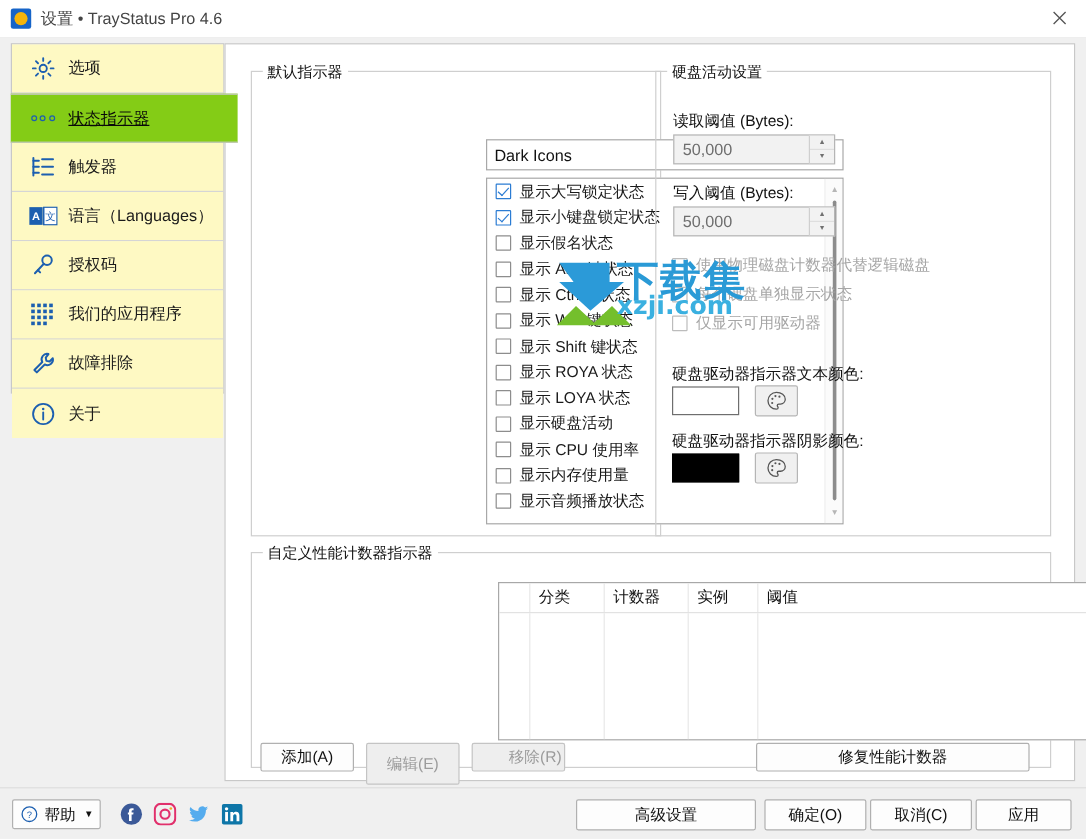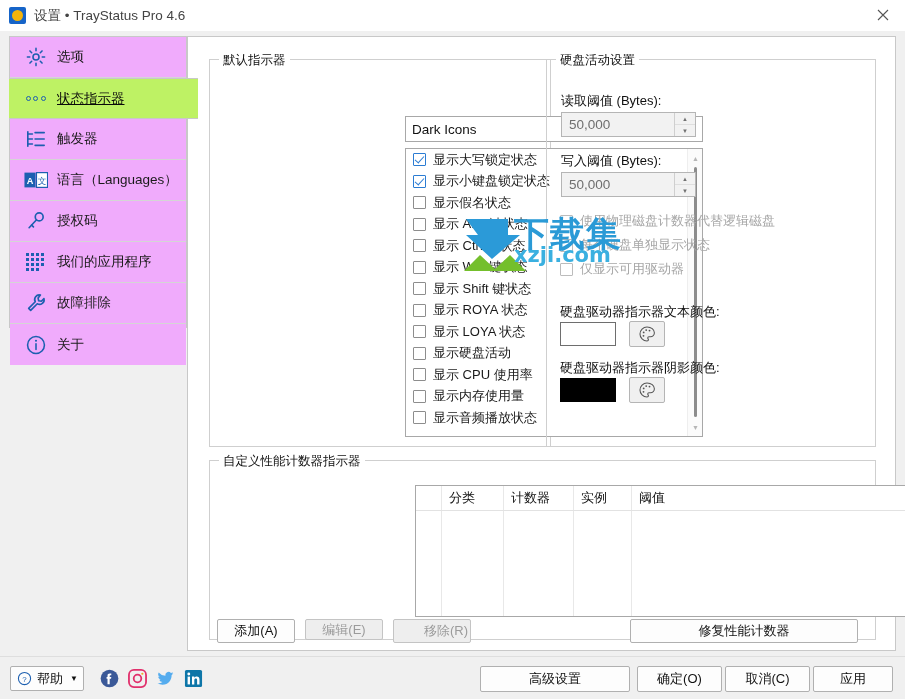--- a/index.html
+++ b/index.html
@@ -42,25 +42,25 @@
   #sidebar{
     position:absolute;left:9px;top:5px;width:178px;height:292px;
     border:1px solid #c8c8c8;border-right:1px solid #c8c8c8;
     background:#f0f0f0;box-sizing:border-box;
   }
   .side-item{
     position:relative;height:41px;
     border-bottom:1px solid #d5d5d5;
     display:flex;align-items:center;
     padding-left:13px;box-sizing:border-box;
-    background:#f0abfc;
+    background:#fef9c3;
   }
   .side-item:last-child{border-bottom:none;}
   .side-item.selected{
-    background:#bef264;
+    background:#84cc16;
     border-top:1px solid #c8c8c8;
     border-bottom:1px solid #c8c8c8;
     margin-left:-1px;margin-right:-12px;padding-left:14px;
     z-index:5;
   }
   .side-icon{
     width:25px;height:25px;flex:0 0 25px;
     display:flex;align-items:center;justify-content:center;
     margin-right:9px;
   }
@@ -495,21 +495,21 @@
       <div class="body">
         <div class="bc" style="width:26px;"></div>
         <div class="bc" style="width:62px;"></div>
         <div class="bc" style="width:70px;"></div>
         <div class="bc" style="width:58px;"></div>
         <div class="bc" style="flex:1;border-right:none;"></div>
       </div>
     </div>
 
     <div class="btn" style="left:29px;top:582px;width:78px;height:24px;">添加(A)</div>
-    <div class="btn dis" style="left:117px;top:582px;width:78px;height:21px;">编辑(E)</div>
+    <div class="btn dis" style="left:117px;top:582px;width:78px;height:35px;">编辑(E)</div>
     <div class="btn dis" style="left:205px;top:582px;width:78px;height:24px;padding-left:28px;">移除(R)</div>
     <div class="btn" style="left:442px;top:582px;width:228px;height:24px;">修复性能计数器</div>
 
   </div>
 
   <div id="wm">
     <svg width="66" height="58" viewBox="0 0 66 58" style="position:absolute;left:0;top:2px;">
       <path d="M4 4 L46 4 L46 20 L58 20 L30 44 L4 20 L16 20 Z" fill="#2b9ad8"></path>
       <path d="M2 56 L18 40 L33 54 L48 40 L64 56 Z" fill="#74bf2c"></path>
     </svg>

